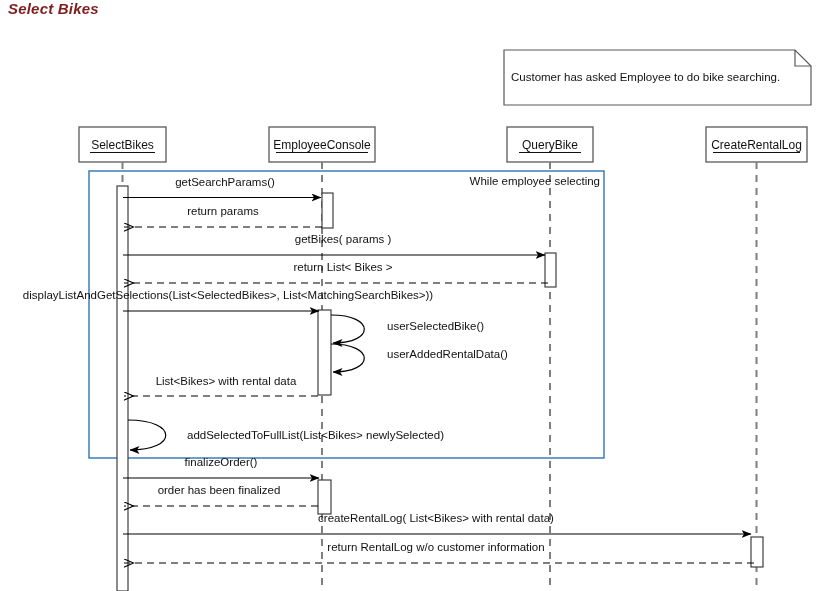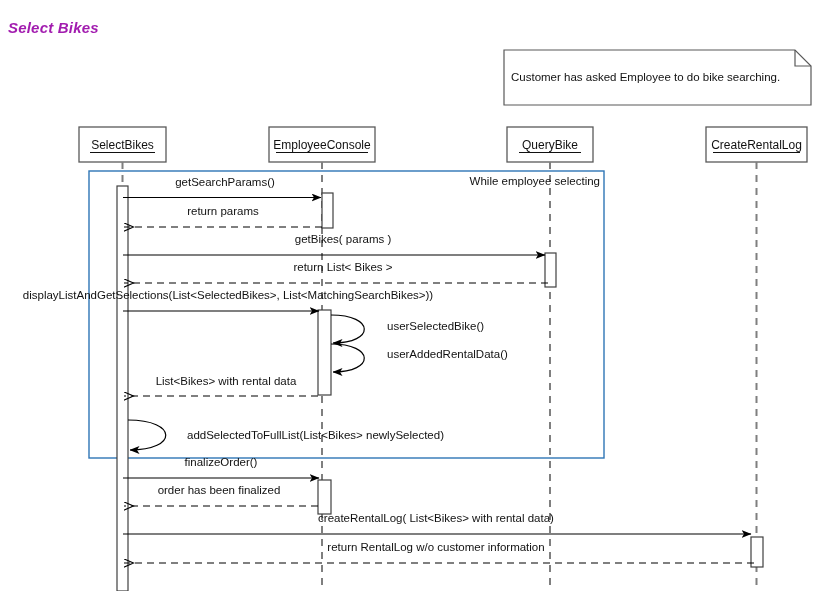--- a/index.html
+++ b/index.html
@@ -10,25 +10,25 @@
   body {
     width: 826px;
     height: 591px;
     position: relative;
     overflow: hidden;
     font-family: "Liberation Sans", sans-serif;
   }
   #diagram-title {
     position: absolute;
     left: 8px;
-    top: 19px;
+    top: 0;
     font-size: 15px;
     font-weight: bold;
     font-style: italic;
-    color: #a21caf;
+    color: #7f1d1d;
     letter-spacing: 0.2px;
     white-space: nowrap;
   }
   #sequence-canvas {
     position: absolute;
     left: 0;
     top: 0;
   }
   .svg-text {
     font-family: "Liberation Sans", sans-serif;

